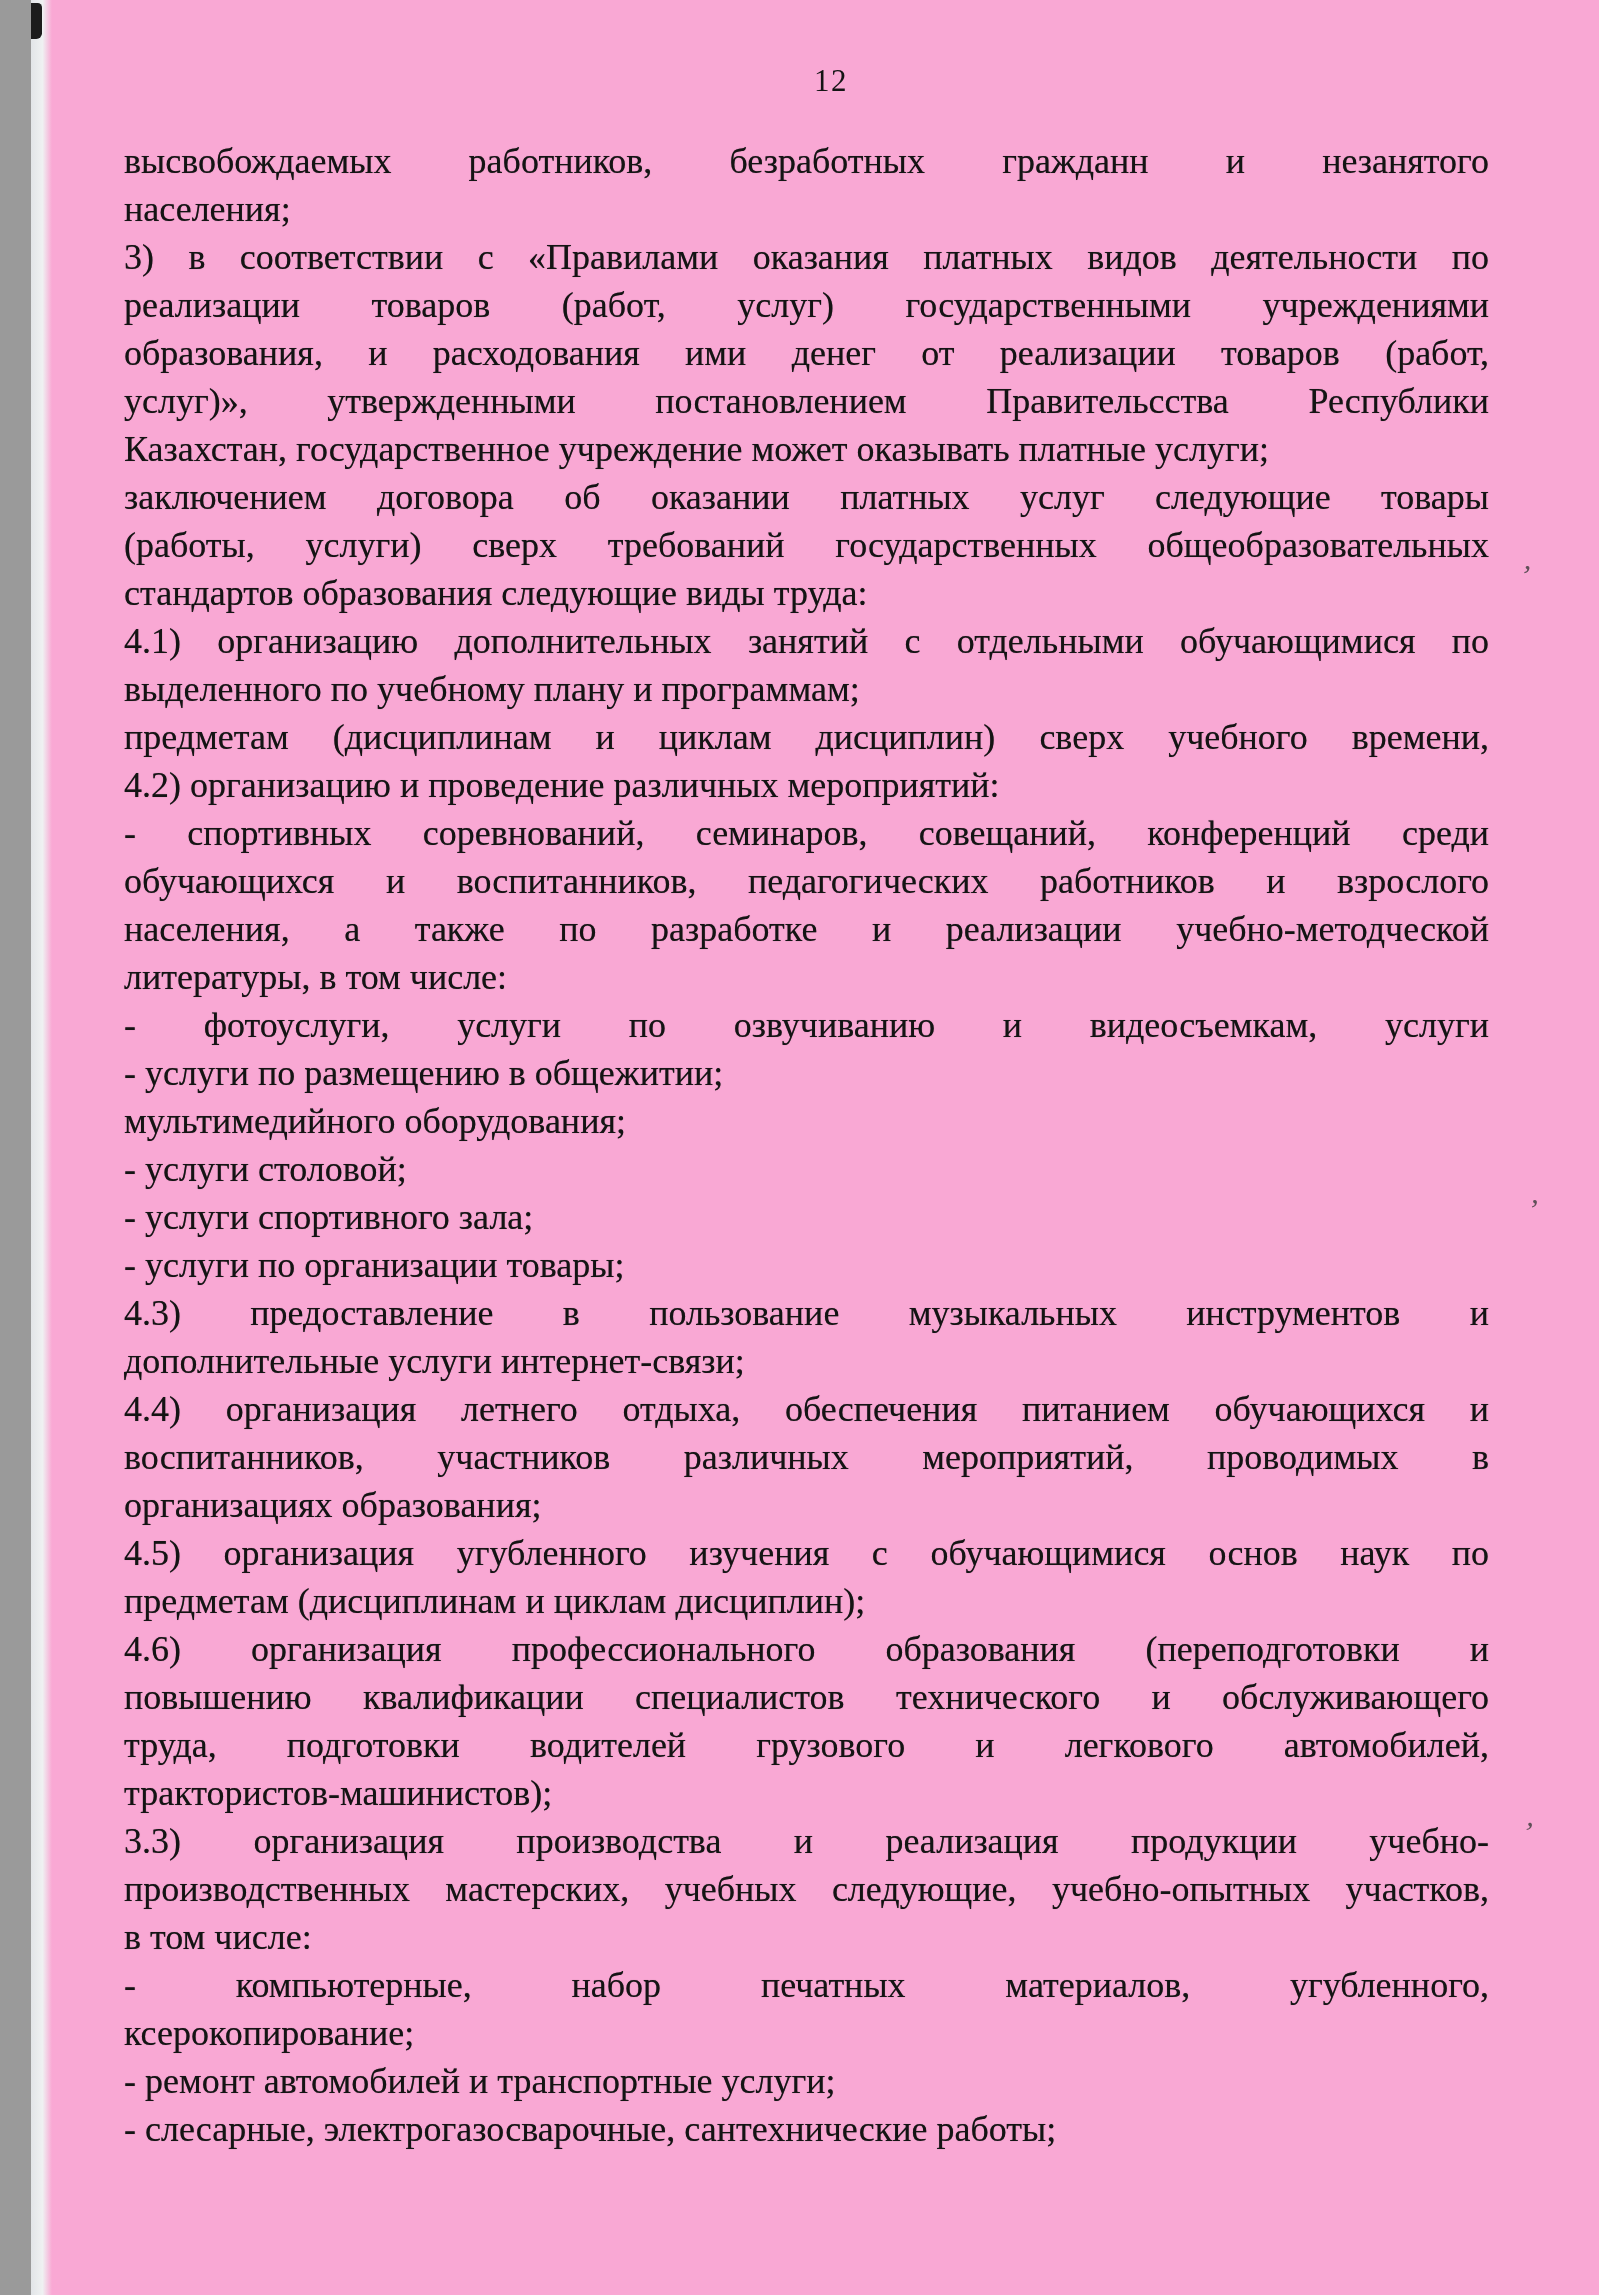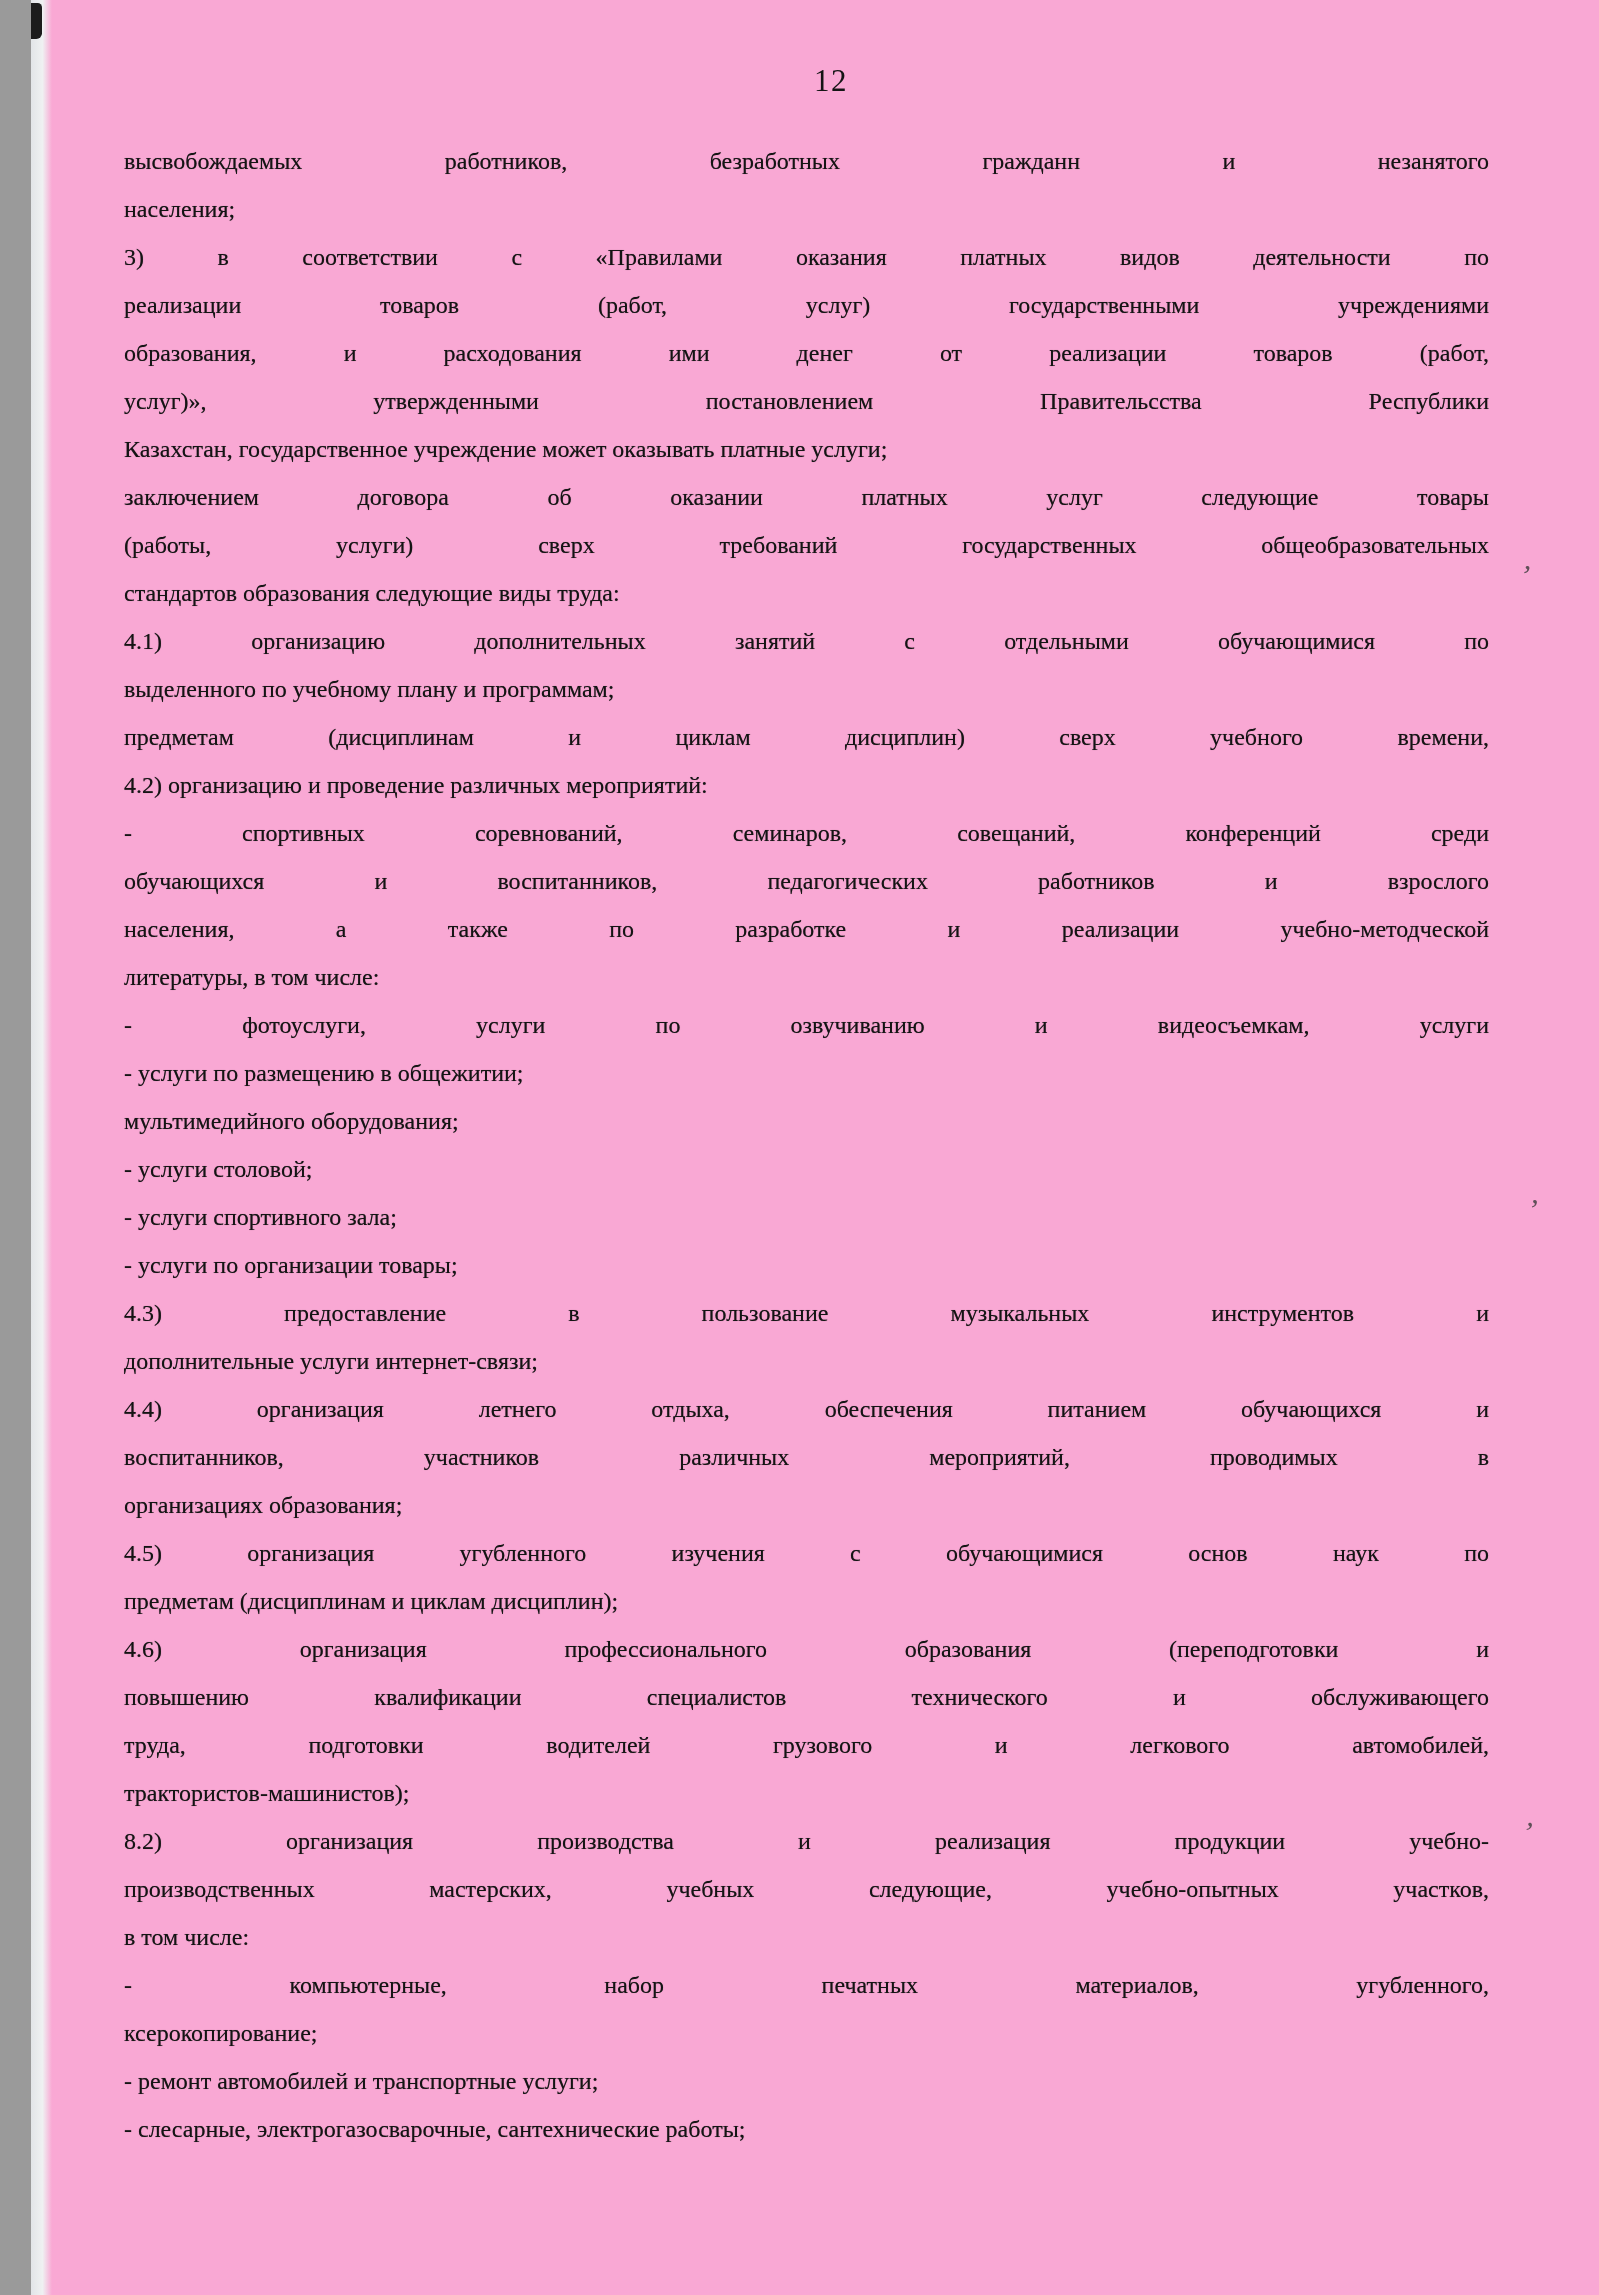--- a/index.html
+++ b/index.html
@@ -39,21 +39,21 @@
     width: 100%;
     text-align: center;
     font-size: 31px;
     letter-spacing: 1.4px;
   }
   .body {
     position: absolute;
     top: 137px;
     left: 93px;
     right: 142px;
-    font-size: 24px;
+    font-size: 36px;
     line-height: 48px;
     text-shadow: 0 0 0.7px rgba(10,10,10,0.55);
   }
   .line {
     text-align: left;
     white-space: normal;
   }
   .line.j {
     text-align: justify;
     text-align-last: justify;
@@ -105,21 +105,21 @@
       <div class="line">дополнительные услуги интернет-связи;</div>
       <div class="line j">4.4) организация летнего отдыха, обеспечения питанием обучающихся и</div>
       <div class="line j">воспитанников, участников различных мероприятий, проводимых в</div>
       <div class="line">организациях образования;</div>
       <div class="line j">4.5) организация угубленного изучения с обучающимися основ наук по</div>
       <div class="line">предметам (дисциплинам и циклам дисциплин);</div>
       <div class="line j">4.6) организация профессионального образования (переподготовки и</div>
       <div class="line j">повышению квалификации специалистов технического и обслуживающего</div>
       <div class="line j">труда, подготовки водителей грузового и легкового автомобилей,</div>
       <div class="line">трактористов-машинистов);</div>
-      <div class="line j">8.2) организация производства и реализация продукции учебно-</div>
+      <div class="line j">3.3) организация производства и реализация продукции учебно-</div>
       <div class="line j">производственных мастерских, учебных следующие, учебно-опытных участков,</div>
       <div class="line">в том числе:</div>
       <div class="line j">- компьютерные, набор печатных материалов, угубленного,</div>
       <div class="line">ксерокопирование;</div>
       <div class="line">- ремонт автомобилей и транспортные услуги;</div>
       <div class="line">- слесарные, электрогазосварочные, сантехнические работы;</div>
     </div>
   <span class="artifact a1">,</span>
   <span class="artifact a2">,</span>
   <span class="artifact a3">,</span>

